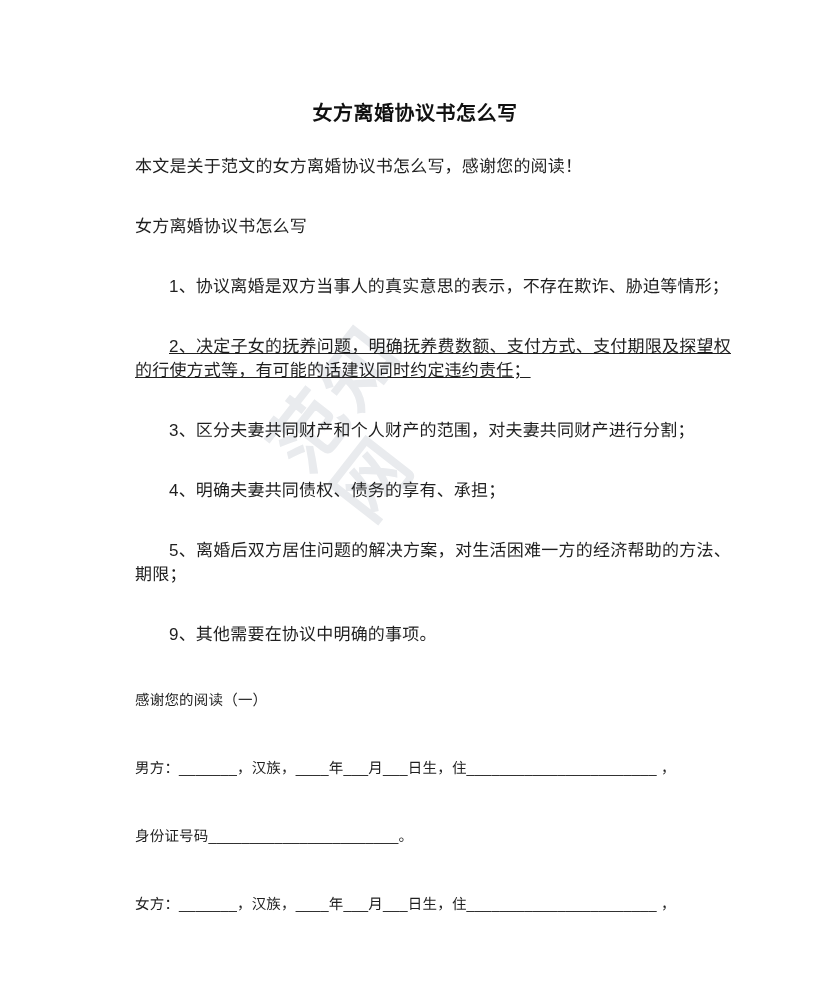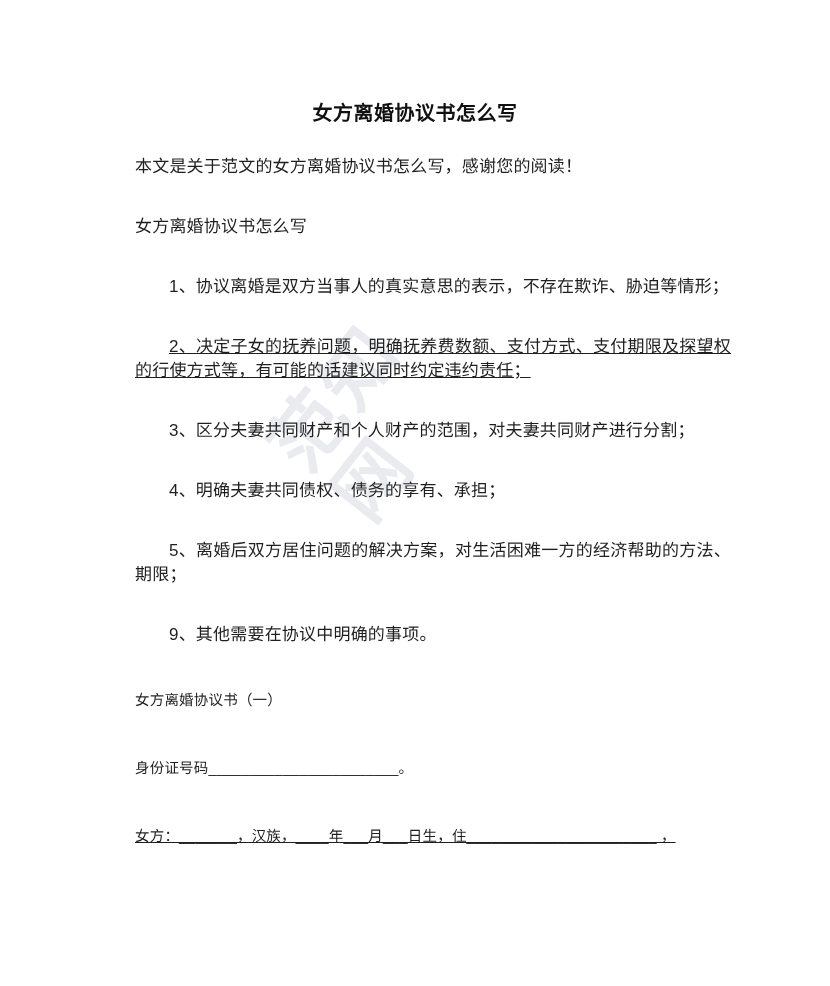--- a/index.html
+++ b/index.html
@@ -113,21 +113,20 @@
   p.form-line {
     margin: 0 0 44px 0;
     font-size: 14.5px;
     line-height: 24px;
     color: #1f1f1f;
     letter-spacing: 0.2px;
     white-space: nowrap;
   }
   p.form-line:last-child {
     margin-bottom: 12px;
-    text-decoration: underline;
   }
   .blank {
     letter-spacing: -0.4px;
   }
 </style>
 </head>
 <body>
 
 <div class="page">
 
@@ -157,22 +156,23 @@
       <p class="para indent">4、明确夫妻共同债权、债务的享有、承担；</p>
 
       <p class="para indent">5、离婚后双方居住问题的解决方案，对生活困难一方的经济帮助的方法、期限；</p>
 
       <p class="para indent">9、其他需要在协议中明确的事项。</p>
 
     </div>
 
     <div class="form-block">
 
-      <p class="form-line">女方离婚协议书（一）</p>
+      <p class="form-line">感谢您的阅读（一）</p>
 
+      <p class="form-line blank">男方：_______，汉族，____年___月___日生，住_______________________ ，</p>
 
       <p class="form-line blank">身份证号码_______________________。</p>
 
       <p class="form-line blank">女方：_______，汉族，____年___月___日生，住_______________________ ，</p>
 
     </div>
 
   </div>
 </div>
 

